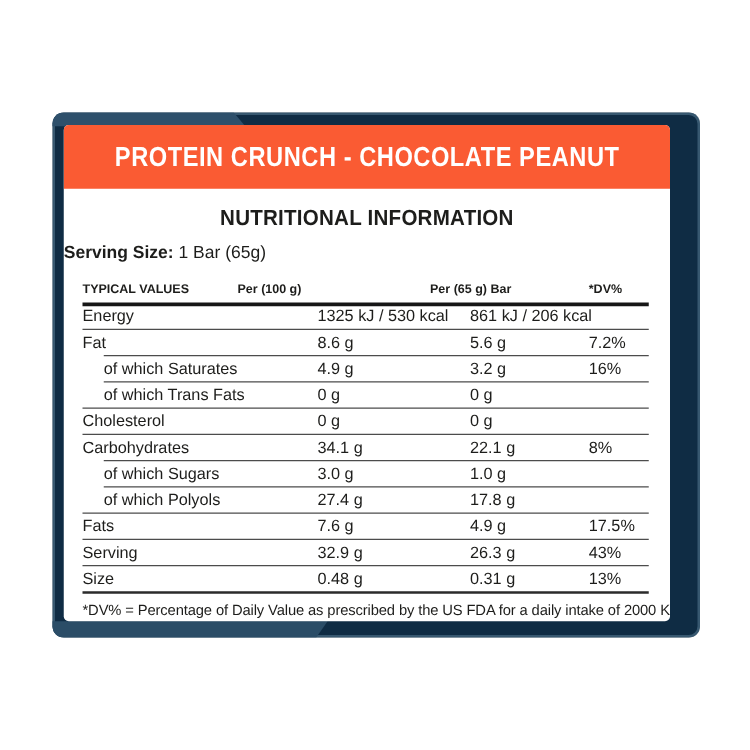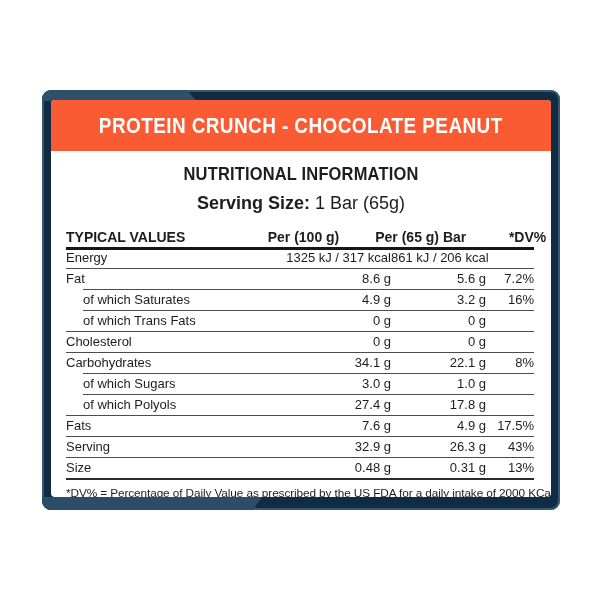--- a/index.html
+++ b/index.html
@@ -21,21 +21,21 @@
   
   .card {
     position: absolute;
     left: 42px;
     top: 90px;
     width: 518px;
     height: 420px;
     background: #0f2c44;
     border-radius: 9px;
     box-sizing: border-box;
-    padding: 10px 9px 13px 9px;
+    padding: 10px 24px 13px 9px;
     box-shadow: inset 0 0 0 2px rgba(90,125,150,0.55);
     overflow: hidden;
   }
   
   .sheen-top {
     position: absolute;
     top: 0;
     left: -20px;
     width: 165px;
     height: 11px;
@@ -81,37 +81,36 @@
   .section-title {
     margin-top: 13px;
     text-align: center;
     font-weight: bold;
     font-size: 17.5px;
     letter-spacing: 0.2px;
     transform: scaleX(0.94);
   }
   .serving {
     margin-top: 8px;
-    text-align: center;
-    font-size: 18px;
+    font-size: 14px;
   }
   .serving b { font-weight: bold; }
   .ntable {
     margin: 12px 17px 0 15px;
     font-size: 13px;
   }
   .trow, .thead {
     display: grid;
     grid-template-columns: 1fr 122px 95px 48px;
     align-items: center;
     height: 21px;
     position: relative;
   }
-  .thead { font-weight: bold; font-size: 14px; gap: 32px; }
-  .num, .hnum { text-align: right; white-space: nowrap; }
+  .thead { font-weight: bold; font-size: 10px; gap: 32px; }
+  .num, .hnum { white-space: nowrap; }
   .rname, .hname { text-align: left; white-space: nowrap; }
   .trow::before {
     content: "";
     position: absolute;
     top: 0; left: 0; right: 0;
     height: 1px;
     background: #4c4c4c;
   }
   .trow.first::before {
     height: 2.5px;
@@ -147,21 +146,21 @@
       <div class="ntable">
         <div class="thead">
           <div class="hname">TYPICAL VALUES</div>
           <div class="hnum">Per (100 g)</div>
           <div class="hnum">Per (65 g) Bar</div>
           <div class="hnum">*DV%</div>
         </div>
         <div id="table-body">
             <div class="trow first">
               <div class="rname">Energy</div>
-              <div class="num">1325 kJ / 317 kcal</div>
+              <div class="num">1325 kJ / 530 kcal</div>
               <div class="num">861 kJ / 206 kcal</div>
               <div class="num"></div>
             </div>
             <div class="trow">
               <div class="rname">Fat</div>
               <div class="num">8.6 g</div>
               <div class="num">5.6 g</div>
               <div class="num">7.2%</div>
             </div>
             <div class="trow indent">

